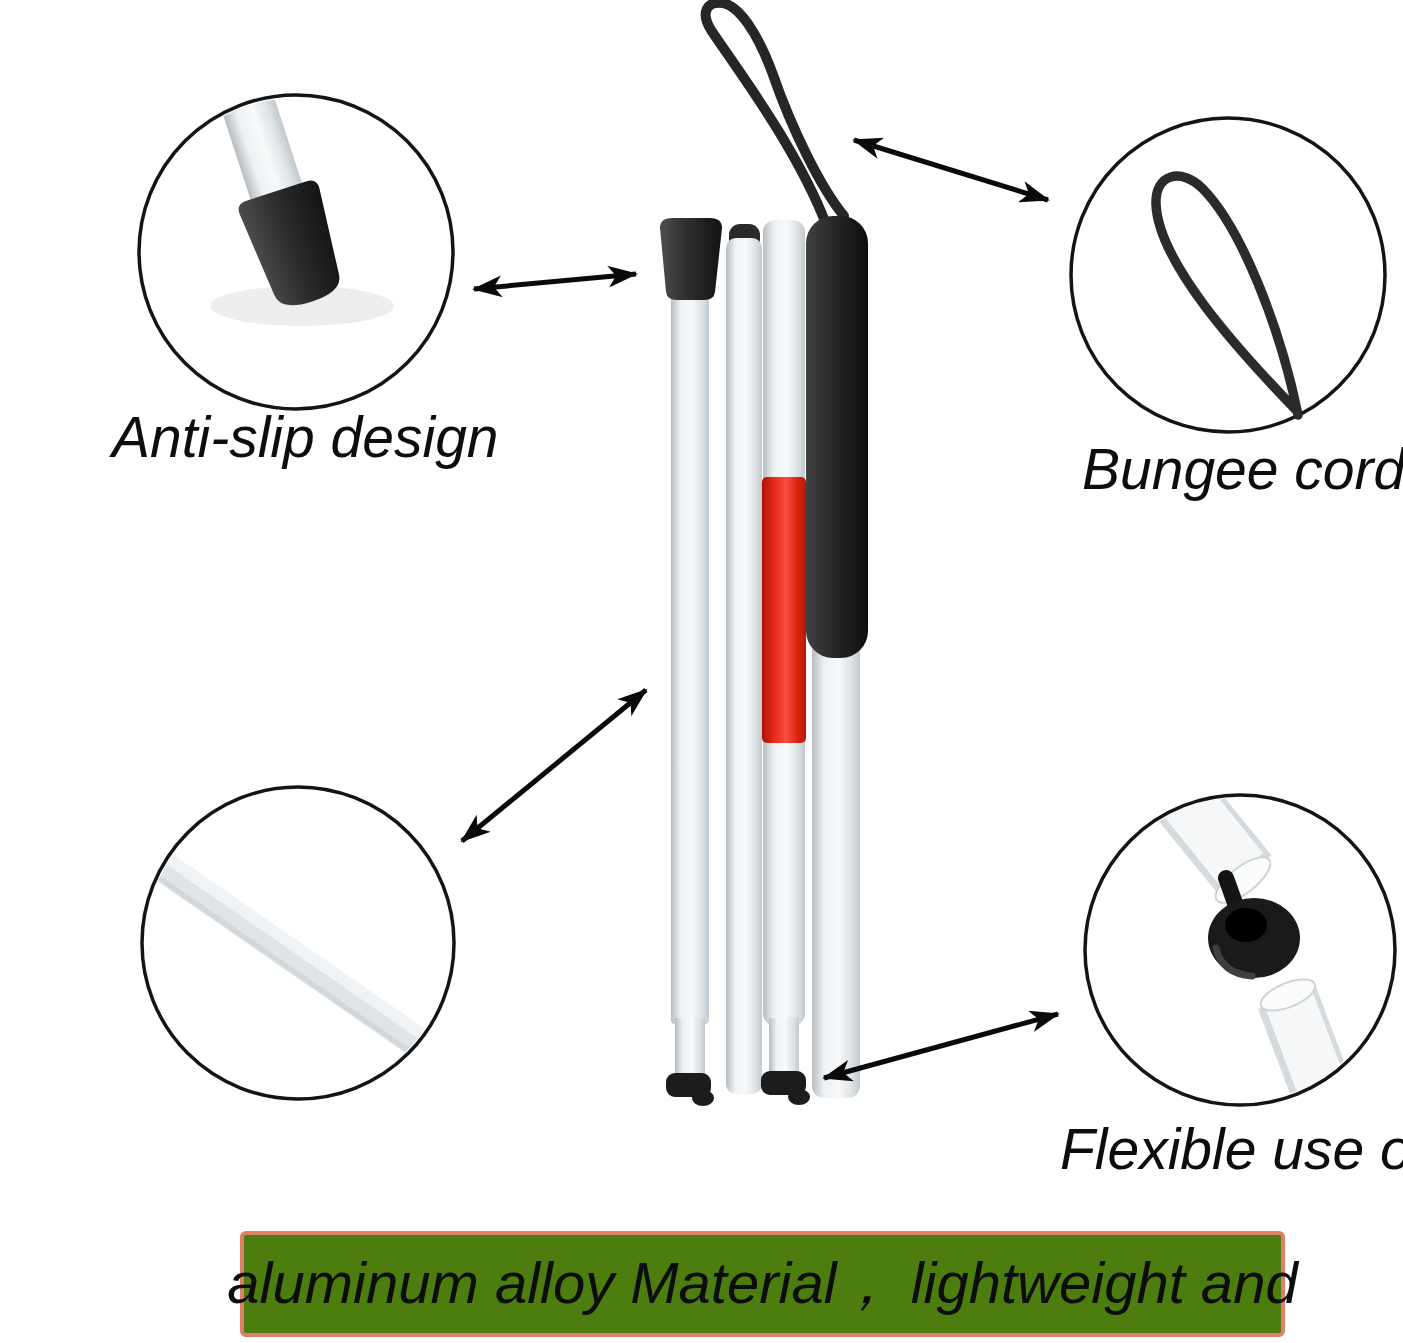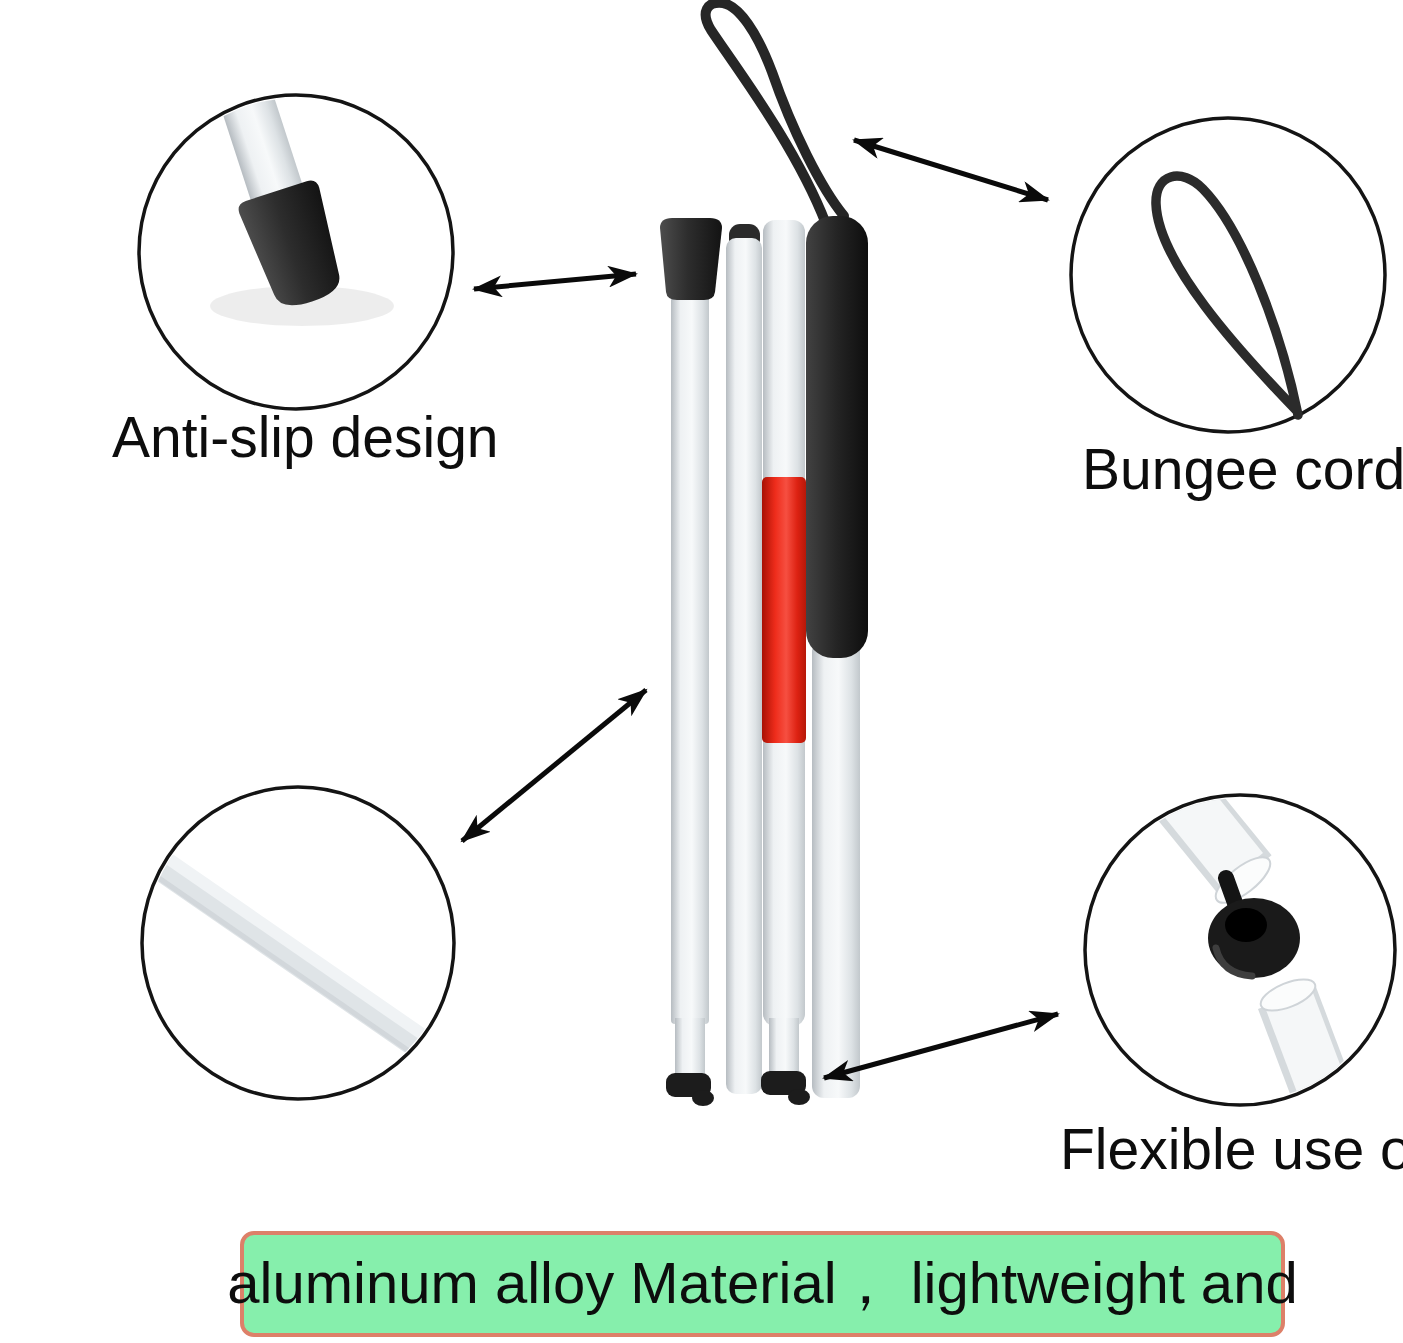--- a/index.html
+++ b/index.html
@@ -1,29 +1,29 @@
 <!DOCTYPE html>
 <html><head>
 <meta charset="utf-8">
 <style>
   html,body{margin:0;padding:0;background:#fff;}
   .stage{
     position:relative;width:1403px;height:1343px;background:#ffffff;
-    font-family:"Liberation Sans", sans-serif;overflow:hidden;
+    font-family:"Liberation Sans", sans-serif;overflow:hidden;font-style:italic;
   }
   .scene{position:absolute;left:0;top:0;width:1403px;height:1343px;}
   .callout-label{
     position:absolute;color:#0d0d0d;font-size:57px;line-height:1.1;
     white-space:nowrap;letter-spacing:0px;
   }
   .caption-box{
     position:absolute;left:240px;top:1231px;width:1045px;height:106px;
-    border:4px solid #dd8069;border-radius:14px;box-sizing:border-box;
+    border:4px solid #dd8069;border-radius:6px;box-sizing:border-box;
     display:flex;align-items:center;justify-content:center;
-    background:#86efac;
+    background:#4d7c0f;
   }
   .caption-text{
     color:#0d0d0d;font-size:58px;white-space:nowrap;
   }
 </style>
 </head>
 <body>
 
 <div class="stage">
 

